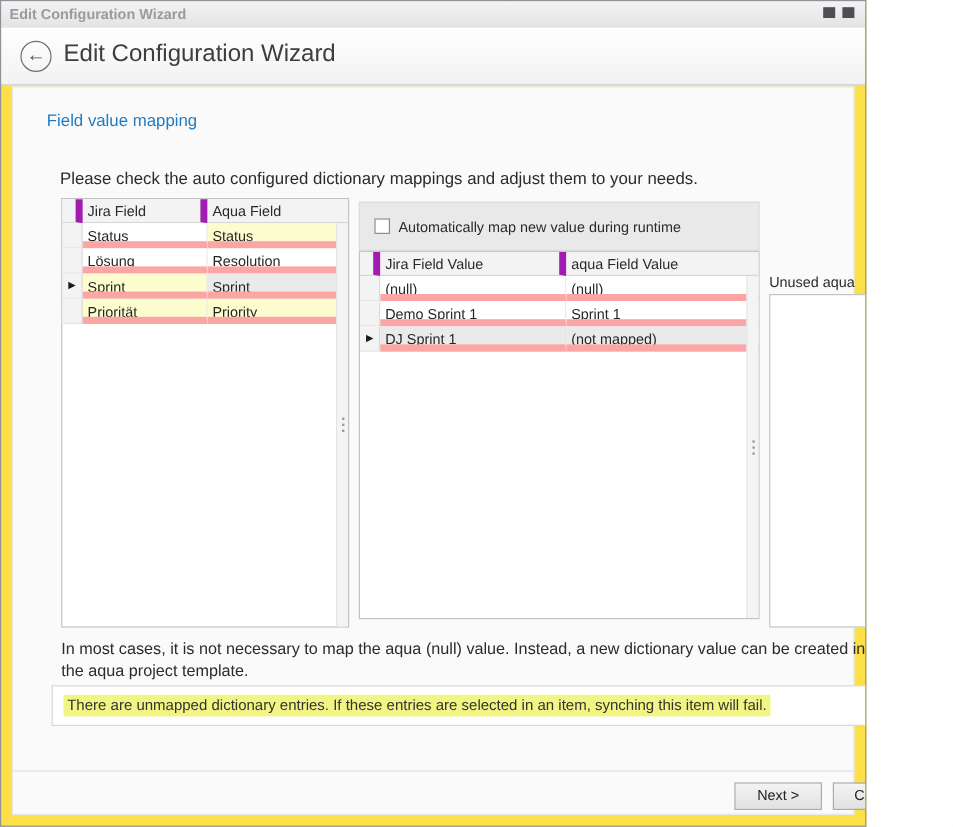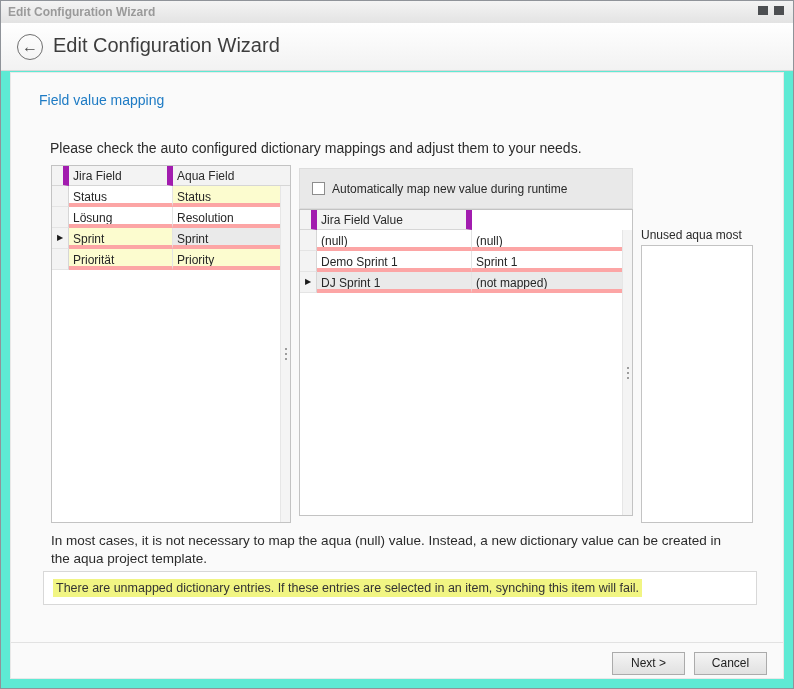--- a/index.html
+++ b/index.html
@@ -1,21 +1,21 @@
 <!DOCTYPE html>
 <html><head>
 <meta charset="utf-8">
 <style>
   * { box-sizing: border-box; margin: 0; padding: 0; }
   html,body { width:794px; height:689px; }
   body { font-family:"Liberation Sans", sans-serif; background:#ffffff; }
 
   .window {
-    position:relative; width:794px; height:689px;
-    background:#5eead4; border:1px solid #8f9399; overflow:hidden;
+    position:relative; width:722px; height:689px;
+    background:#fde047; border:1px solid #8f9399; overflow:hidden;
   }
 
   
   .titlebar {
     position:absolute; top:0; left:0; right:0; height:22px;
     background:linear-gradient(#f4f4f4,#e3e3e3);
   }
   .titlebar-text {
     position:absolute; left:7px; top:4px;
     font-size:12px; font-weight:bold; color:#9a9a9a;
@@ -66,21 +66,21 @@
   }
   .row { display:flex; height:21px; }
   .selcell {
     width:17px; flex:none; background:#f3f3f3;
     border-right:1px solid #d6d6d6; border-bottom:1px solid #e4e4e4;
     display:flex; align-items:center; justify-content:center;
   }
   .marker { font-size:8px; color:#1a1a1a; line-height:1; }
   .cell {
     font-size:12px; color:#262626; padding:4px 0 0 4px;
-    border-right:1px solid #e4e4e4; border-bottom:4px solid #fca5a5;
+    border-right:1px solid #e4e4e4; border-bottom:6px solid #fca5a5;
     overflow:hidden; white-space:nowrap; background:#ffffff;
   }
   .cell.yellow { background:#fcfccf; }
   .cell.selgray { background:#eaeaea; }
 
   
   .ft { left:50px; top:164px; width:240px; height:358px; }
   .ft .selhdr { width:17px; flex:none; }
   .ft .c1 { width:104px; flex:none; }
   .ft .c2 { flex:1; border-right:none; }
@@ -202,20 +202,21 @@
 
   <div class="chk-panel">
     <span class="checkbox"></span>
     <span class="chk-label">Automatically map new value during runtime</span>
   </div>
 
   <div class="grid vt">
     <div class="hdr">
       <div class="hcell selhdr"></div>
       <div class="hcell c1">Jira Field Value</div>
+      <div class="hcell c2">aqua Field Value</div>
     </div>
     <div class="row">
       <div class="selcell"></div>
       <div class="cell c1">(null)</div>
       <div class="cell c2">(null)</div>
     </div>
     <div class="row">
       <div class="selcell"></div>
       <div class="cell c1">Demo Sprint 1</div>
       <div class="cell c2">Sprint 1</div>

